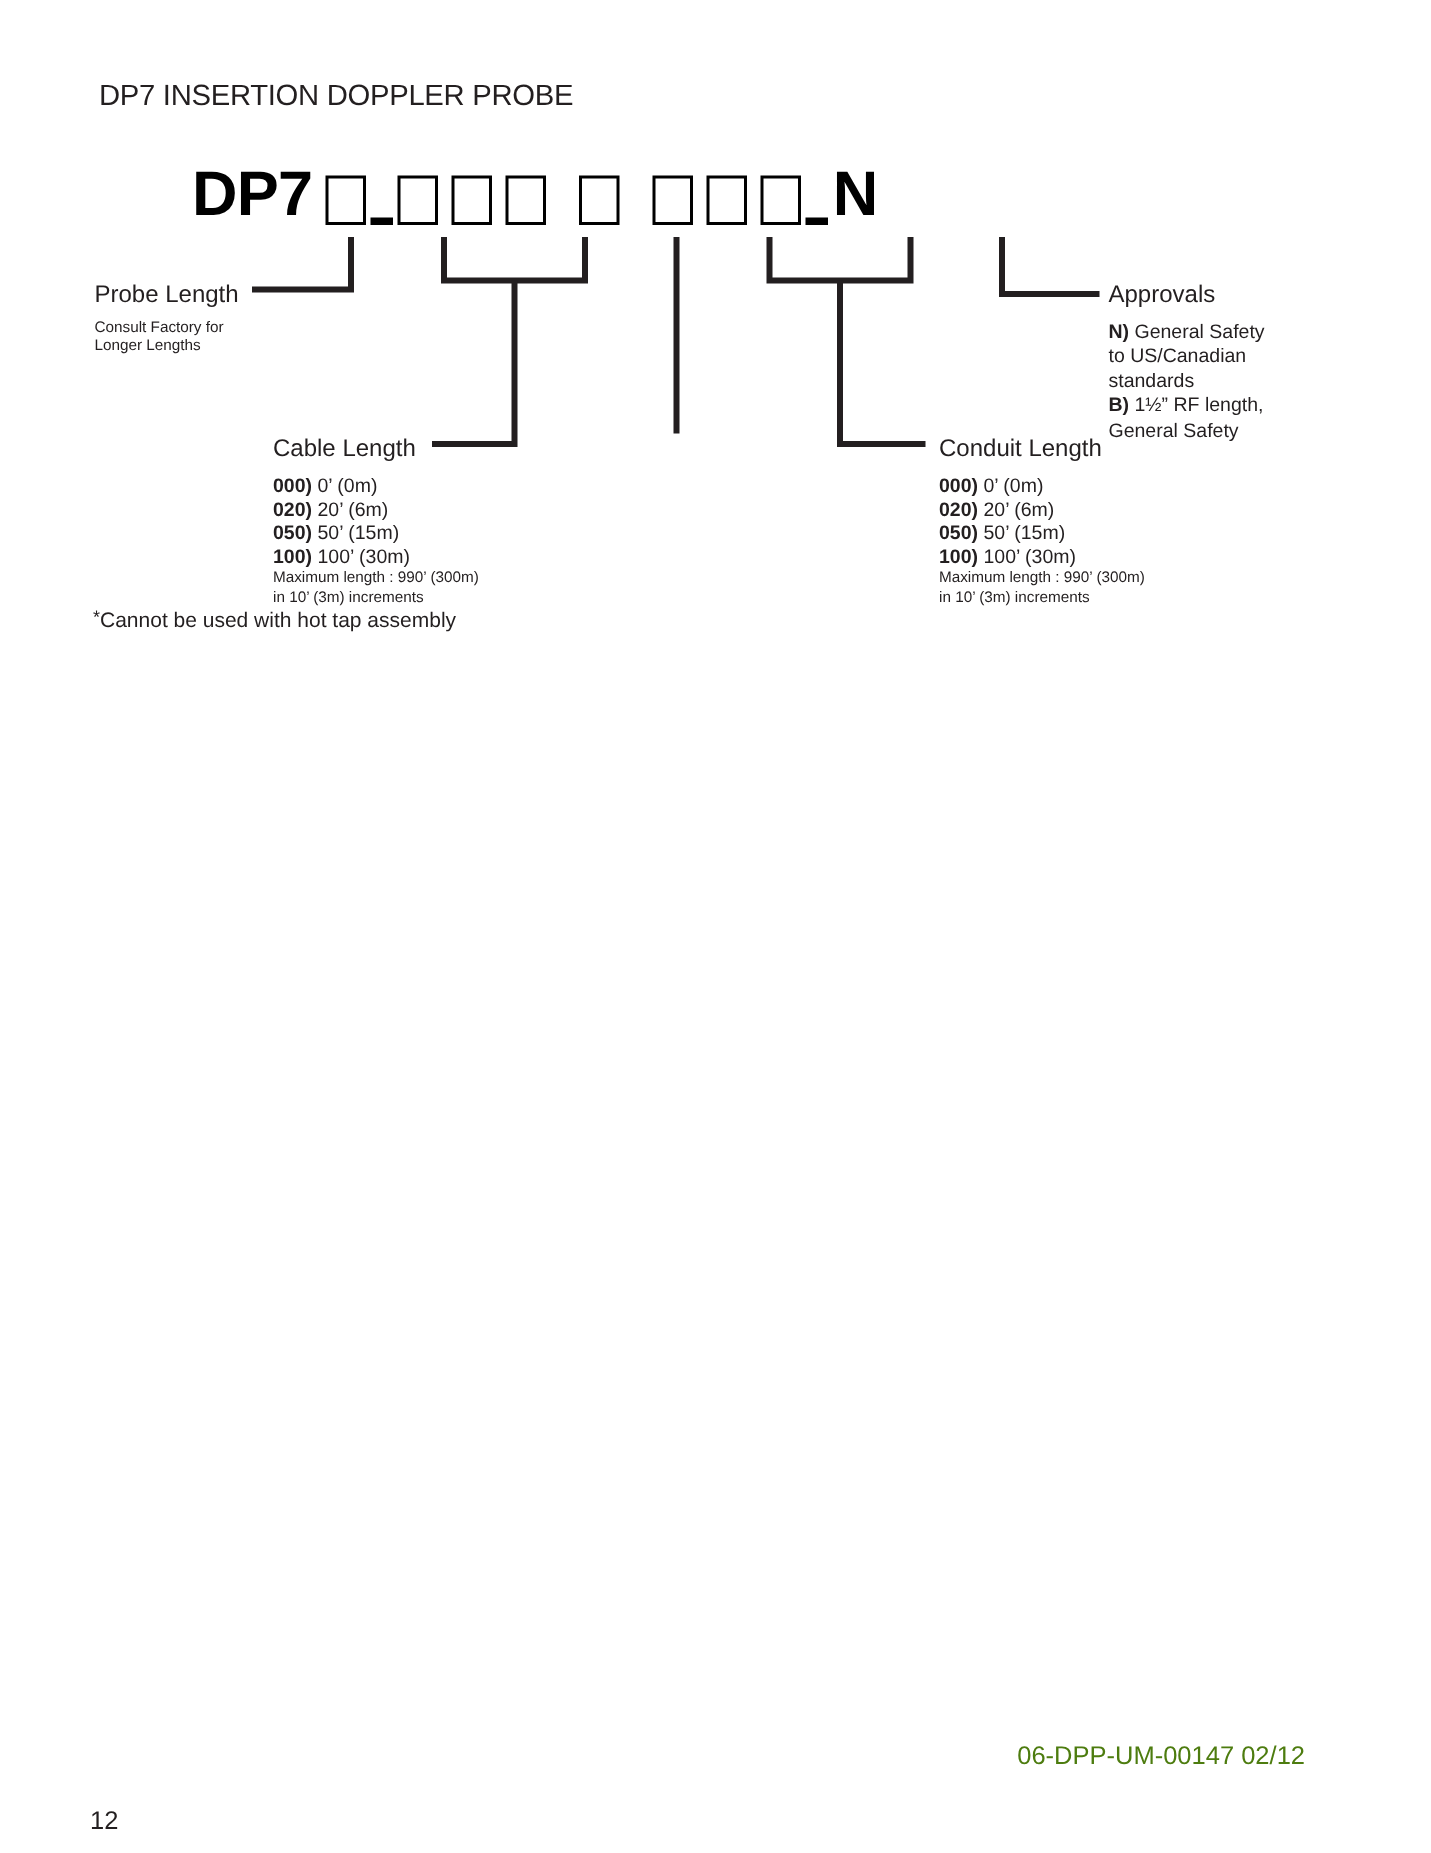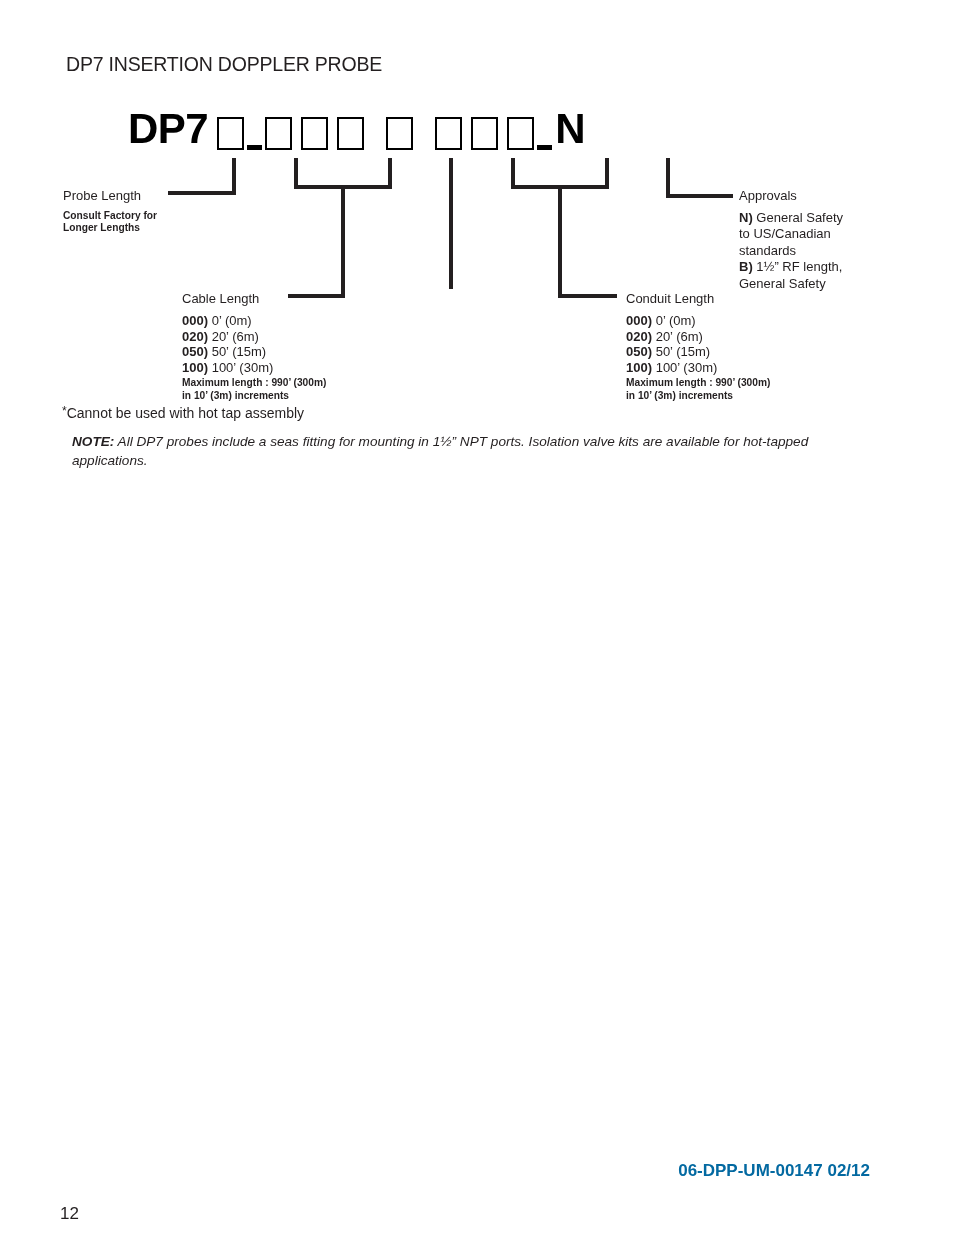--- a/index.html
+++ b/index.html
@@ -75,21 +75,21 @@
     width: 954px;
     height: 330px;
     pointer-events: none;
   }
 
   
   .callout {
     position: absolute;
   }
   .callout .co-title {
-    font-size: 13px;
+    font-size: 16px;
     font-weight: normal;
     color: #231f20;
     white-space: nowrap;
     margin-bottom: 7px;
   }
   .opt-list {
     margin: 0;
     padding: 0;
     list-style: none;
   }
@@ -99,21 +99,21 @@
     color: #231f20;
     white-space: nowrap;
   }
   .opt-list li b {
     font-weight: bold;
   }
   .fine {
     font-size: 10.2px;
     line-height: 12.2px;
     color: #231f20;
-    font-weight: bold;
+    font-weight: normal;
     white-space: nowrap;
     margin-top: 2px;
   }
 
   .co-probe   { left: 63px;  top: 188px; }
   .co-cable   { left: 182px; top: 291px; }
   .co-ctype   { left: 396px; top: 291px; }
   .co-clength { left: 626px; top: 291px; }
   .co-appr    { left: 739px; top: 188px; }
 
@@ -155,23 +155,22 @@
     top: 1161px;
     font-size: 17px;
     color: #231f20;
     margin-top: 43px;
   }
   .footer-doc {
     position: absolute;
     right: 84px;
     top: 1161px;
     font-size: 17px;
-    color: #0369a1;
-    white-space: nowrap;
-    font-weight: bold;
+    color: #4d7c0f;
+    white-space: nowrap;
   }
 </style>
 </head>
 <body>
 
 <div class="page">
 
   <div class="page-title">DP7 INSERTION DOPPLER PROBE</div>
 
   <div class="model-string">
@@ -265,18 +264,17 @@
       <li><b>N)</b> <span>General Safety</span></li>
       <li>to US/Canadian</li>
       <li>standards</li>
       <li><b>B)</b> <span>1½” RF length,</span></li>
       <li>General Safety</li>
     </ul>
   </div>
 
   <div class="footnote"><span class="star">*</span><span>Cannot be used with hot tap assembly</span></div>
 
-  <div class="note-block"><b>NOTE:</b><span> All DP7 probes include a seas fitting for mounting in 1½” NPT ports. Isolation valve kits are available for hot-tapped applications.</span></div>
 
   <div class="footer-page">12</div>
   <div class="footer-doc">06-DPP-UM-00147  02/12</div>
 
 </div>
 
 </body></html>

